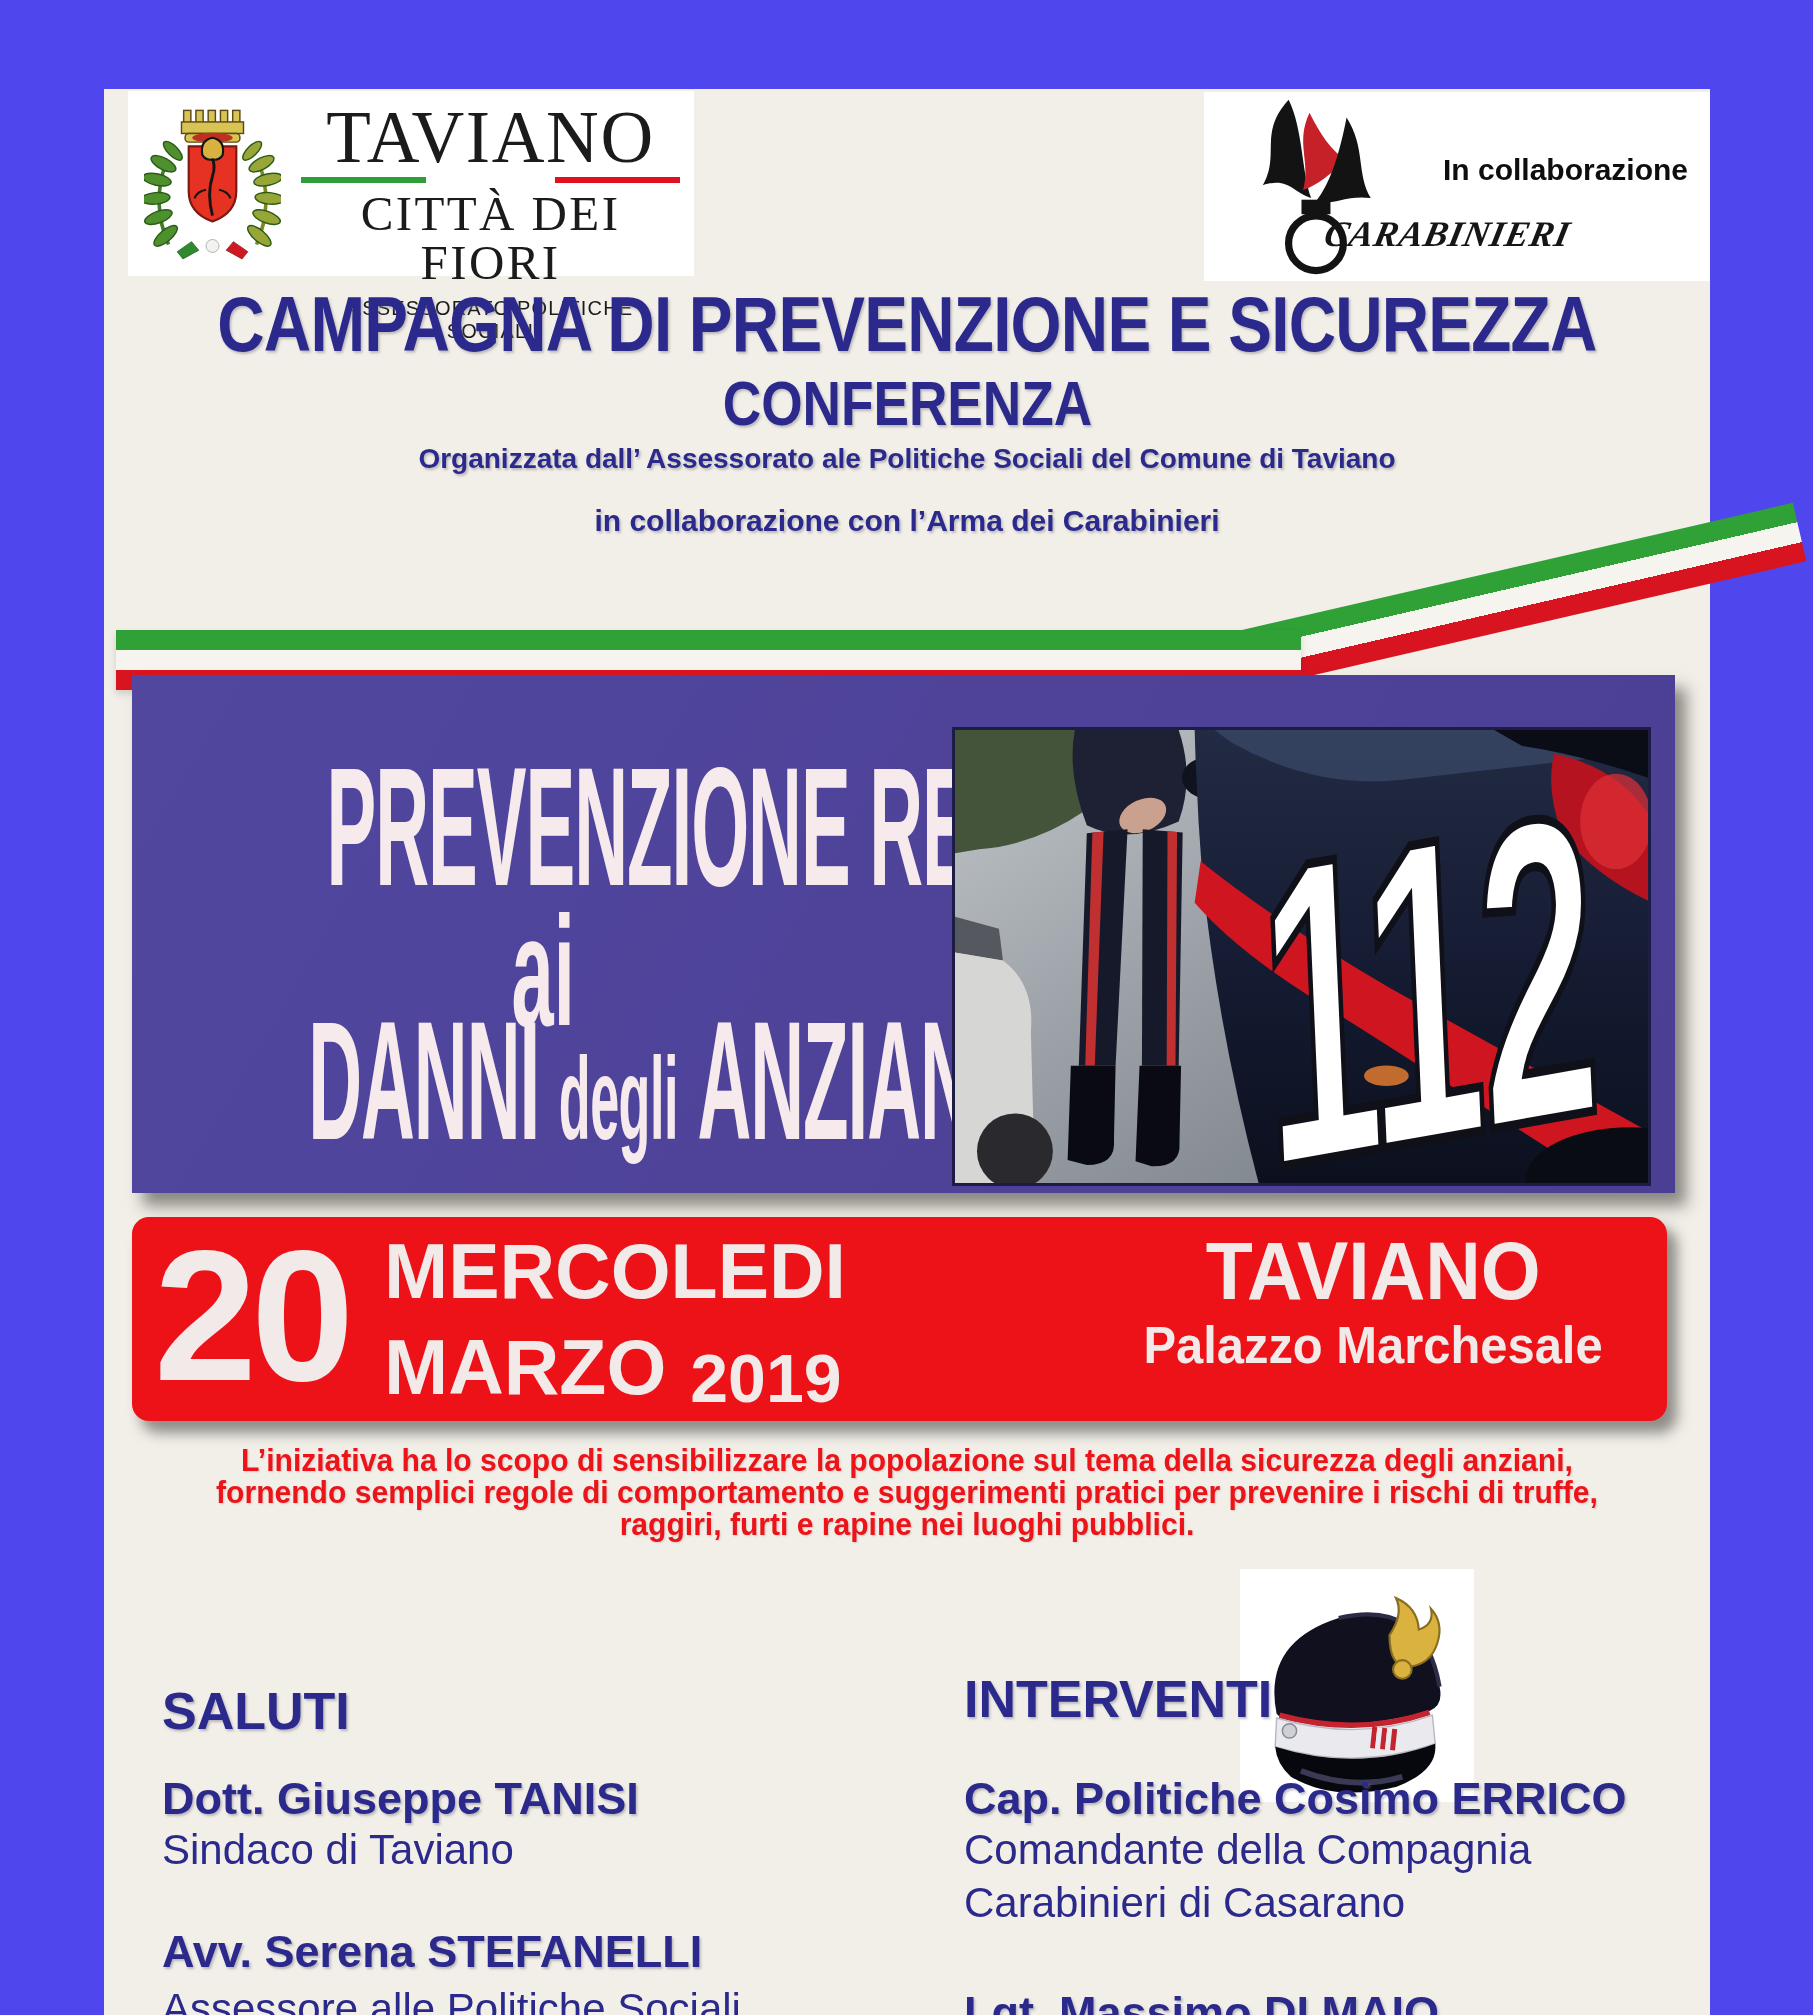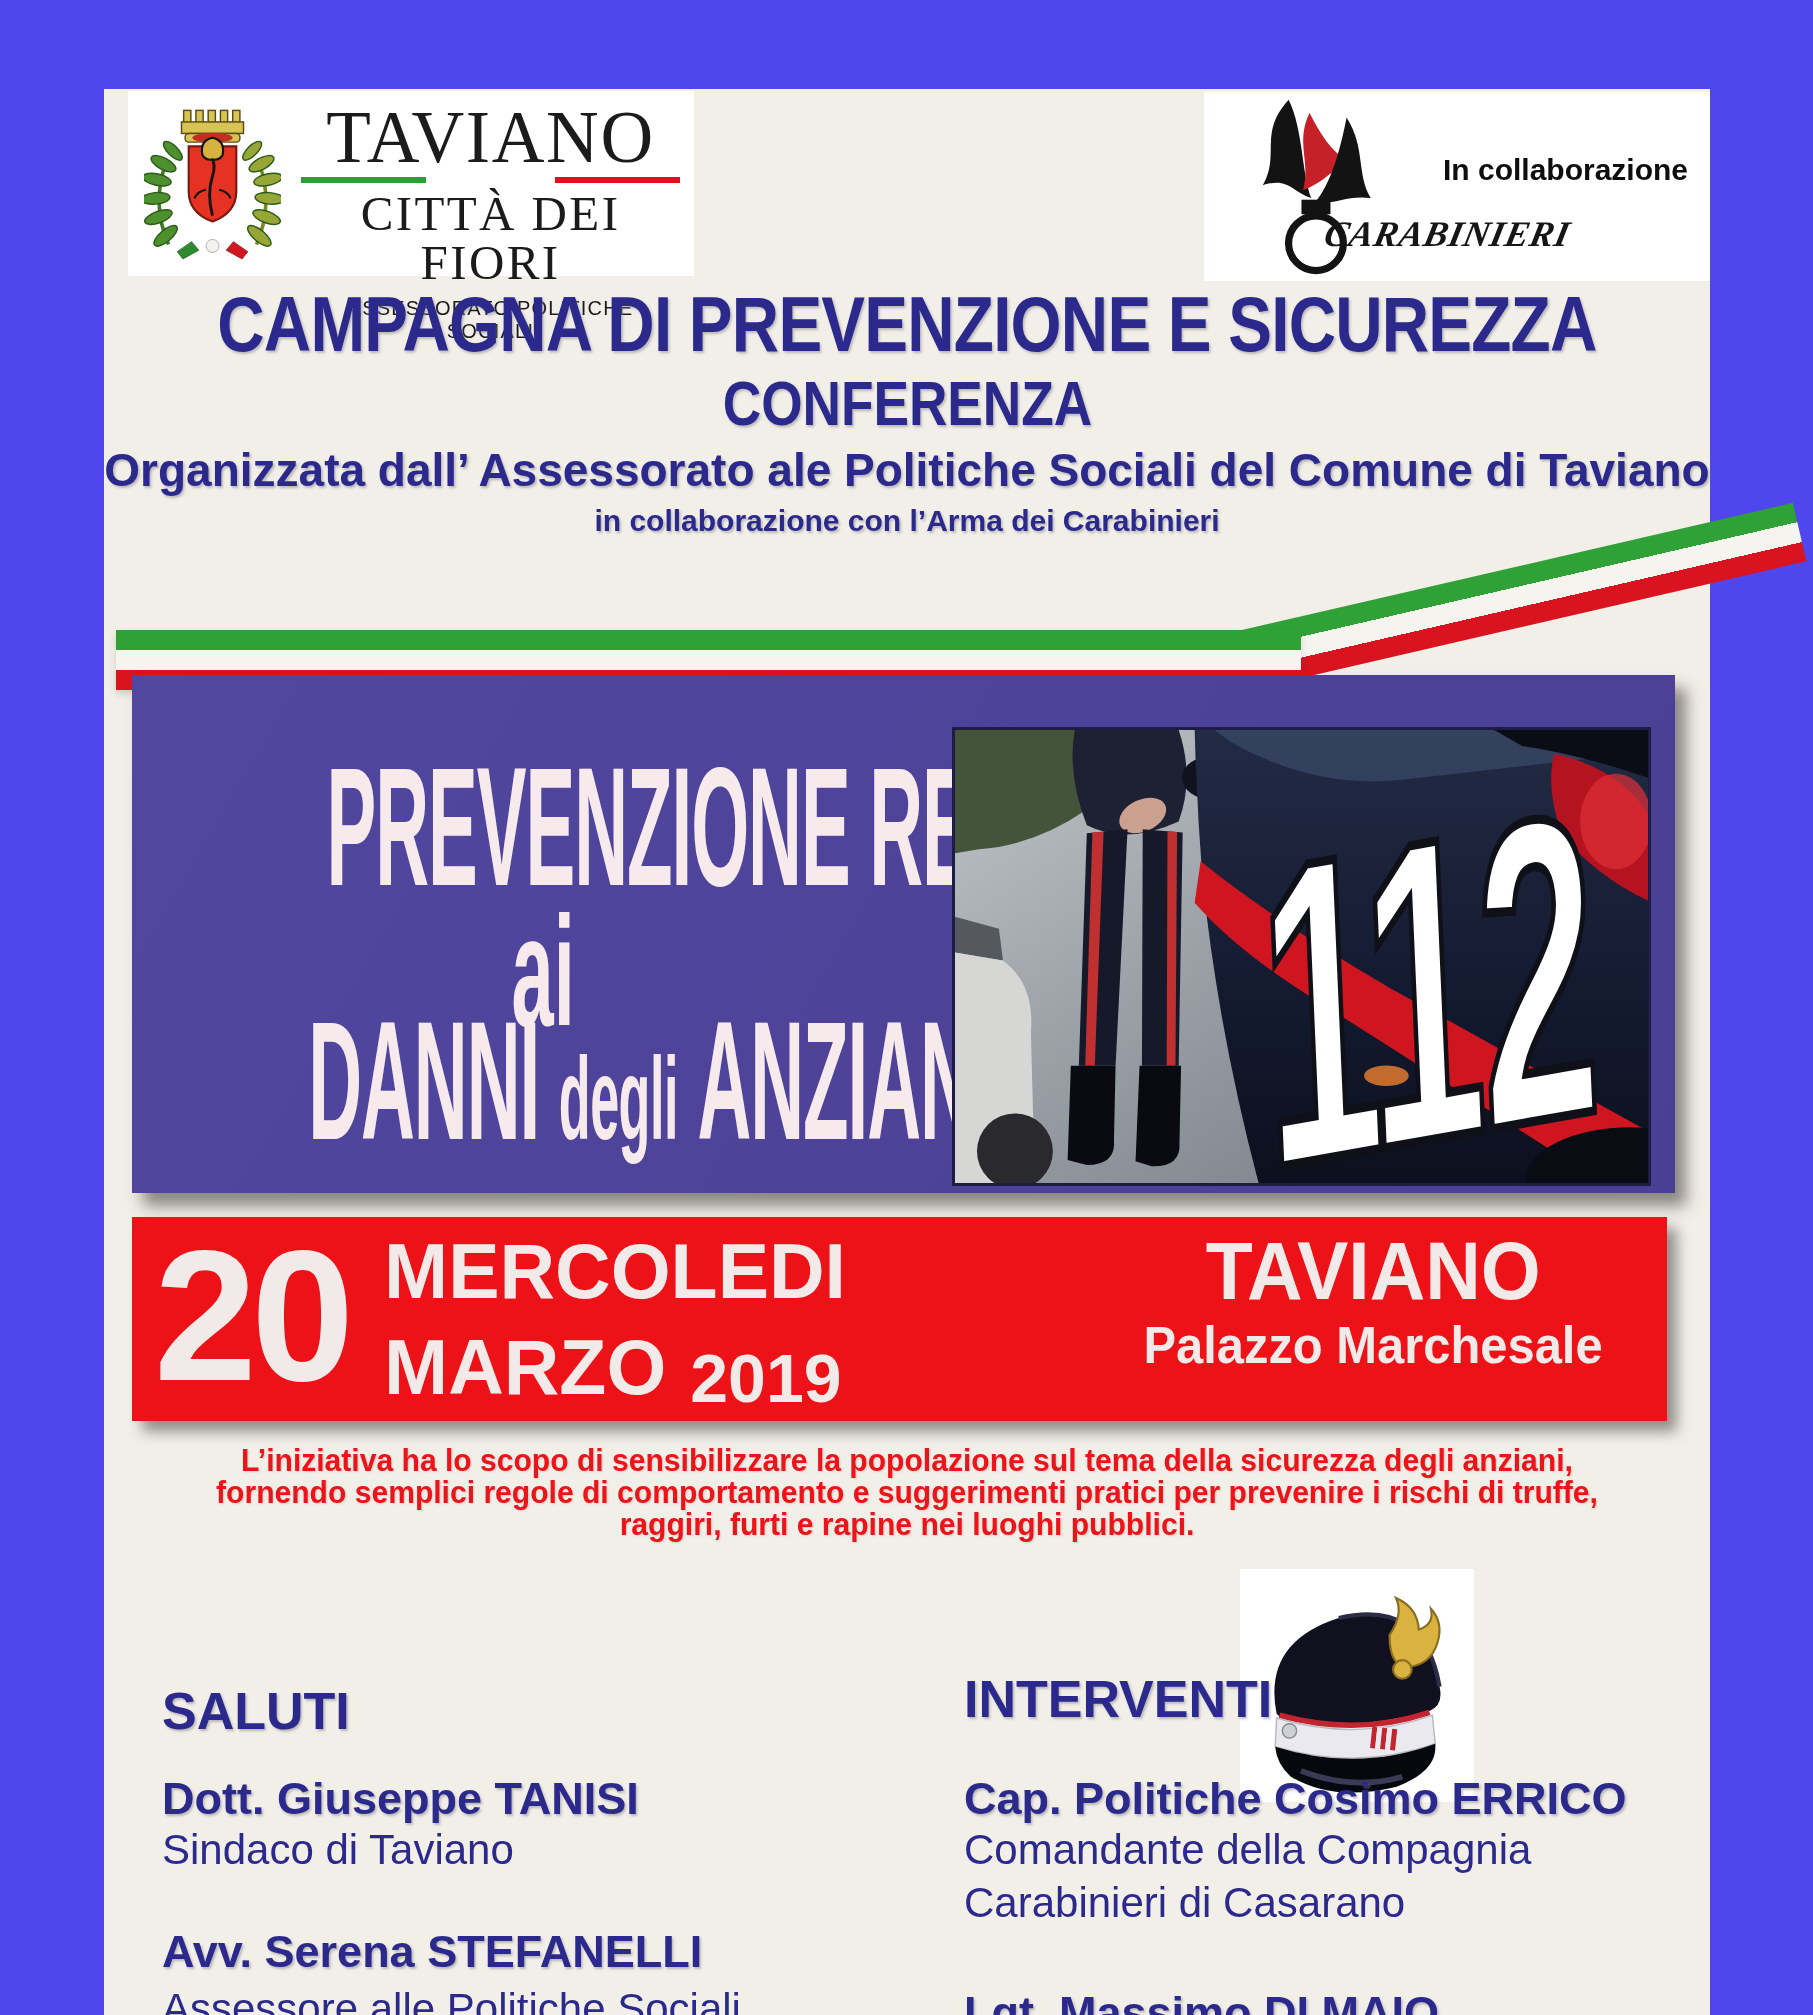--- a/index.html
+++ b/index.html
@@ -23,21 +23,21 @@
   .logo-right{left:1100px;top:3.2px;width:506px;height:189px;background:#fff;}
   .cc-logo{position:absolute;left:7.3px;top:3.2px;width:218px;height:182px;}
   .cc-word{position:absolute;left:121px;top:121px;font-family:"Liberation Serif",serif;font-style:italic;font-weight:bold;font-size:36px;letter-spacing:0.8px;transform:skewX(-12deg);color:#161616;white-space:nowrap;}
   .cc-collab{position:absolute;left:239px;top:61px;font-size:30px;font-weight:600;color:#0e0e0e;white-space:nowrap;}
 
   
   .h-campaign{top:197px;left:0;right:0;}
   .h-campaign .cond{font-size:69px;font-weight:bold;letter-spacing:-0.8px;transform:scale(.95,1.12);}
   .h-conferenza{top:283px;left:0;right:0;}
   .h-conferenza .cond{font-size:56px;font-weight:bold;transform:scale(.95,1.12);}
-  .h-org{top:354px;left:0;right:0;font-size:46px;font-weight:bold;}
+  .h-org{top:354px;left:0;right:0;font-size:28px;font-weight:bold;}
   .h-collab{top:415px;left:0;right:0;font-size:30px;font-weight:bold;}
 
   
   .ribbon-h,.ribbon-d{background:linear-gradient(180deg,#2FA136 0 33%,#F6F4EF 33% 67%,#D81420 67% 100%);}
   .ribbon-h{left:12px;top:541px;width:1185px;height:60px;z-index:2;box-shadow:0 4px 6.4px rgba(60,60,60,.18);}
   .ribbon-d{left:1145px;top:541px;width:572px;height:60px;transform-origin:left bottom;transform:rotate(-13deg);z-index:1;}
 
   
   .banner{left:28px;top:586px;width:1543px;height:518px;background:linear-gradient(120deg,#52479F,#4A3F93);box-shadow:10.5px 13px 14.5px rgba(118,116,110,.85);z-index:3;}
   .banner-text{position:absolute;left:0;top:0;width:822px;height:100%;color:#F6EAEC;}
@@ -47,21 +47,21 @@
   .b-l2{top:218px;}
   .b-l2 .cond{font-size:101px;font-weight:bold;transform:scale(.75,1.55);}
   .b-l3{top:322px;}
   .b-l3 .cond{font-size:113px;font-weight:bold;letter-spacing:-1.6px;transform:scale(.66,1.49);}
   .b-l3 .small{font-size:79px;letter-spacing:-0.8px;}
   .photo{position:absolute;left:820px;top:52px;width:699px;height:459px;border:3.2px solid #1C1C45;background:#9AA0A8;overflow:hidden;}
   .photo svg{position:absolute;left:0;top:0;width:100%;height:100%;}
   .num112{position:absolute;right:22px;top:46px;font-size:266px;font-weight:bold;color:#ffffff;-webkit-text-stroke:5.6px #101018;letter-spacing:-4.8px;line-height:1;transform:scale(.8,1.62) rotate(-5deg);transform-origin:center top;}
 
   
-  .redbar{left:28px;top:1128px;width:1535px;height:204px;background:#EC1218;box-shadow:9.7px 11.3px 13px rgba(118,116,110,.8);z-index:3;color:#F2E9E9;}
+  .redbar{left:28px;top:1128px;width:1535px;height:204px;background:#EC1218;box-shadow:9.7px 11.3px 13px rgba(118,116,110,.8);z-index:3;color:#F2E9E9;border-radius:17px;}
   .r-day{position:absolute;left:22px;top:7.3px;font-size:185px;font-weight:bold;letter-spacing:-5.6px;line-height:1;}
   .r-weekday{position:absolute;left:252px;top:16px;font-size:77px;font-weight:bold;line-height:1;}
   .r-marzo{position:absolute;left:252px;top:112px;font-size:77px;font-weight:bold;line-height:1;}
   .r-year{font-size:68px;position:relative;top:8px;margin-left:24px;}
   .r-where{position:absolute;left:963px;top:13.7px;width:556px;text-align:center;}
   .r-city{font-size:81px;font-weight:bold;line-height:1;display:inline-block;transform:scaleX(.95);}
   .r-venue{font-size:52px;font-weight:bold;line-height:1;margin-top:7.3px;display:block;transform:scaleX(.94);}
   .r-time{margin-top:10.5px;line-height:1;}
   .r-ore{font-size:45px;font-weight:bold;}
   .r-hh{font-size:60px;font-weight:bold;margin-left:11.3px;}

